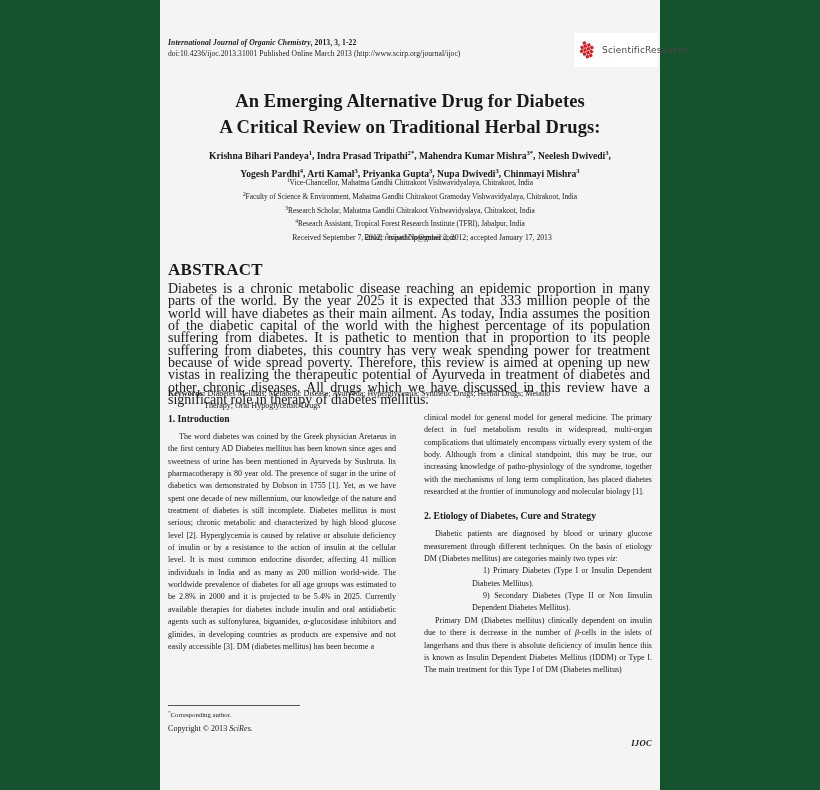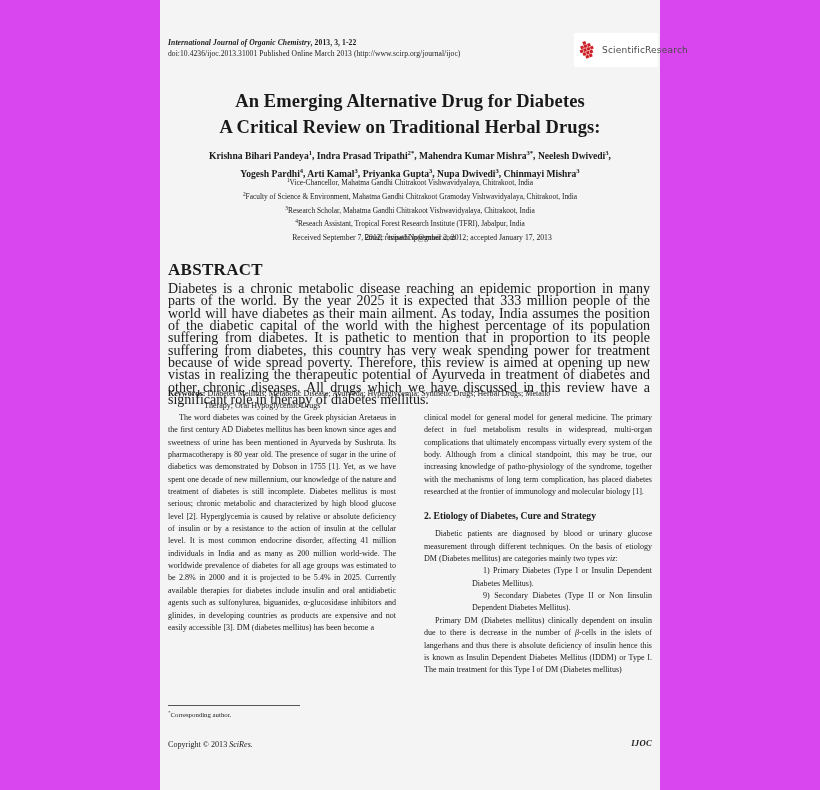--- a/index.html
+++ b/index.html
@@ -12,21 +12,21 @@
     width: 820px;
     height: 790px;
     overflow: hidden;
     font-family: "Liberation Serif", "DejaVu Serif", serif;
     color: #1a1a1a;
   }
   .page {
     position: relative;
     width: 820px;
     height: 790px;
-    background: #d946ef;
+    background: #14532d;
     box-sizing: border-box;
     padding: 4px;
   }
   .sheet {
     position: absolute;
     left: 160px;
     top: 0;
     width: 500px;
     height: 790px;
     background: #f4f4f4;
@@ -222,21 +222,21 @@
     width: 230px;
     font-size: 6.8px;
     line-height: 10px;
   }
   .footnote sup { font-size: 5px; vertical-align: super; }
 
   
   .footer-left {
     position: absolute;
     left: 8px;
-    top: 740px;
+    top: 724px;
     font-size: 8.1px;
   }
   .footer-left em { font-style: italic; }
   .footer-right {
     position: absolute;
     right: 8px;
     top: 738px;
     font-size: 8.6px;
     font-weight: bold;
     font-style: italic;
@@ -304,20 +304,21 @@
     <div class="abstract-body">Diabetes is a chronic metabolic disease reaching an epidemic proportion in many parts of the world. By the year 2025 it is expected that 333 million people of the world will have diabetes as their main ailment. As today, India assumes the position of the diabetic capital of the world with the highest percentage of its population suffering from diabetes. It is pathetic to mention that in proportion to its people suffering from diabetes, this country has very weak spending power for treatment because of wide spread poverty. Therefore, this review is aimed at opening up new vistas in realizing the therapeutic potential of Ayurveda in treatment of diabetes and other chronic diseases. All drugs which we have discussed in this review have a significant role in therapy of diabetes mellitus.</div>
 
     <div class="keywords">
       <b>Keywords:</b>
       <span>Diabetes Mellitus; Metabolic Disease; Ayurveda; Hyperglycemia; Synthetic Drugs; Herbal Drugs; Metallo</span>
       <span class="cont">Therapy; Oral Hypoglycemic Drugs</span>
     </div>
 
     <div class="cols">
       <div class="col left">
+        <h2>1. Introduction</h2>
         <p class="indent">The word diabetes was coined by the Greek physician Aretaeus in the first century AD Diabetes mellitus has been known since ages and sweetness of urine has been mentioned in Ayurveda by Sushruta. Its pharmacotherapy is 80 year old. The presence of sugar in the urine of diabetics was demonstrated by Dobson in 1755 [1]. Yet, as we have spent one decade of new millennium, our knowledge of the nature and treatment of diabetes is still incomplete. Diabetes mellitus is most serious; chronic metabolic and characterized by high blood glucose level [2]. Hyperglycemia is caused by relative or absolute deficiency of insulin or by a resistance to the action of insulin at the cellular level. It is most common endocrine disorder, affecting 41 million individuals in India and as many as 200 million world-wide. The worldwide prevalence of diabetes for all age groups was estimated to be 2.8% in 2000 and it is projected to be 5.4% in 2025. Currently available therapies for diabetes include insulin and oral antidiabetic agents such as sulfonylurea, biguanides, α-glucosidase inhibitors and glinides, in developing countries as products are expensive and not easily accessible [3]. DM (diabetes mellitus) has been become a</p>
       </div>
       <div class="col right">
         <p>clinical model for general model for general medicine. The primary defect in fuel metabolism results in widespread, multi-organ complications that ultimately encompass virtually every system of the body. Although from a clinical standpoint, this may be true, our increasing knowledge of patho-physiology of the syndrome, together with the mechanisms of long term complication, has placed diabetes researched at the frontier of immunology and molecular biology [1].</p>
         <h2 class="spaced">2. Etiology of Diabetes, Cure and Strategy</h2>
         <p class="indent" id="etiology-p1">Diabetic patients are diagnosed by blood or urinary glucose measurement through different techniques. On the basis of etiology DM (Diabetes mellitus) are categories mainly two types <em>viz</em>:</p>
         <p class="list">1) Primary Diabetes (Type I or Insulin Dependent Diabetes Mellitus).</p>
         <p class="list">9) Secondary Diabetes (Type II or Non Iinsulin Dependent Diabetes Mellitus).</p>
         <p class="indent" id="primary-dm-p">Primary DM (Diabetes mellitus) clinically dependent on insulin due to there is decrease in the number of <em>β</em>-cells in the islets of langerhans and thus there is absolute deficiency of insulin hence this is known as Insulin Dependent Diabetes Mellitus (IDDM) or Type I. The main treatment for this Type I of DM (Diabetes mellitus)</p>
       </div>

